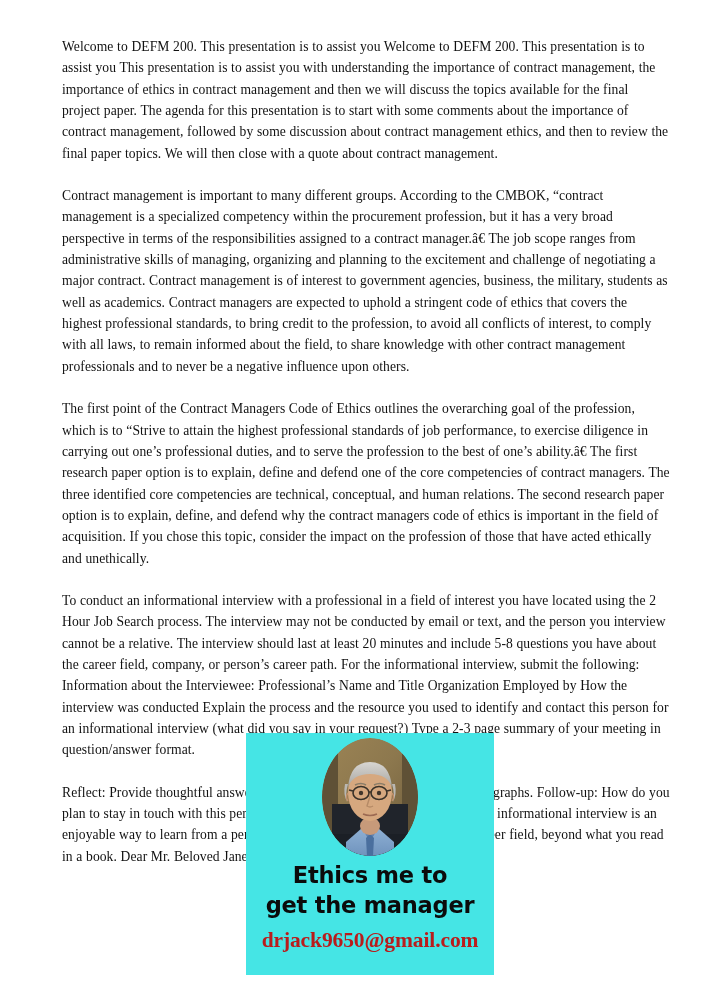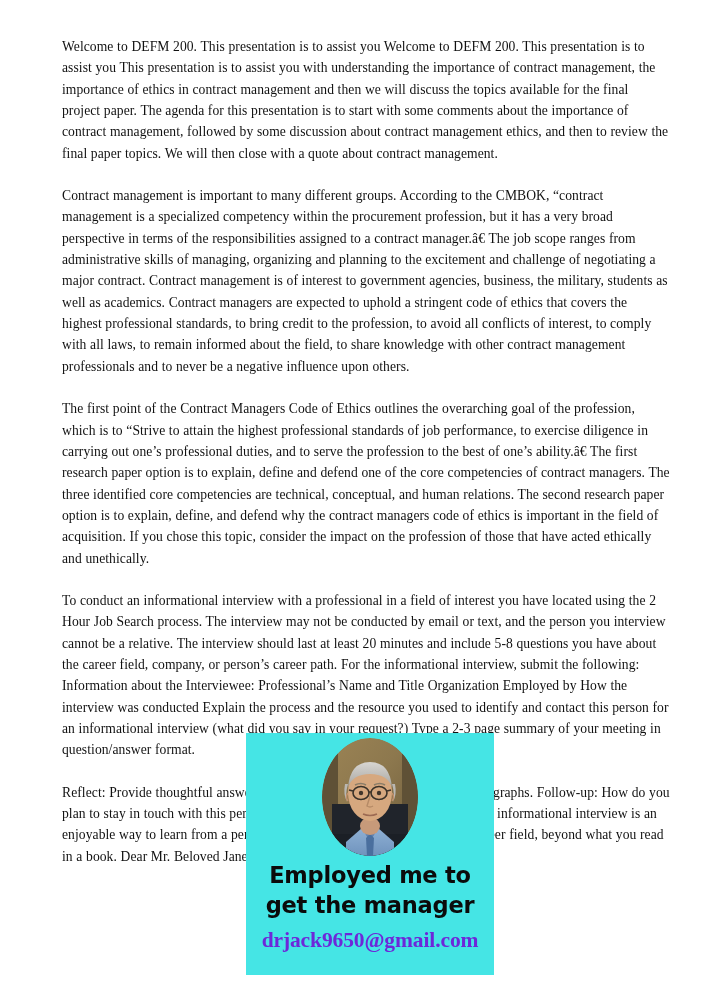--- a/index.html
+++ b/index.html
@@ -81,21 +81,21 @@
     color: #0b0b0b;
     text-align: center;
     letter-spacing: -0.01em;
     margin-top: 2px;
   }
   .promo-email {
     font-family: "Liberation Serif", "DejaVu Serif", serif;
     font-weight: bold;
     font-size: 21.5px;
     line-height: 28px;
-    color: #6d28d9;
+    color: #b91c1c;
     text-align: center;
     margin-top: 6px;
     letter-spacing: -0.005em;
   }
 </style>
 </head>
 <body>
 
 <div id="page">
 
@@ -154,21 +154,21 @@
           <path d="M52 47 q6 -3 11 0" stroke="#8b7d68" stroke-width="1.5" fill="none"></path>
           <path d="M48 58 q-2 7 -3 10 q3 2 6 0" stroke="#b58a66" stroke-width="1.4" fill="none"></path>
           <path d="M41 76 q7 3 14 0" stroke="#9c6a52" stroke-width="1.7" fill="none"></path>
           <path d="M26 55 q-3 4 0 8" stroke="#c2906c" stroke-width="1.4" fill="none"></path>
           <path d="M70 55 q3 4 0 8" stroke="#c2906c" stroke-width="1.4" fill="none"></path>
         </g>
       </svg>
     </div>
 
     <div class="promo-headline">
-      <div>Employed me to</div>
+      <div>Ethics me to</div>
       <div>get the manager</div>
     </div>
 
     <div class="promo-email">drjack9650@gmail.com</div>
 
   </div>
 
 </div>
 
 </body></html>

